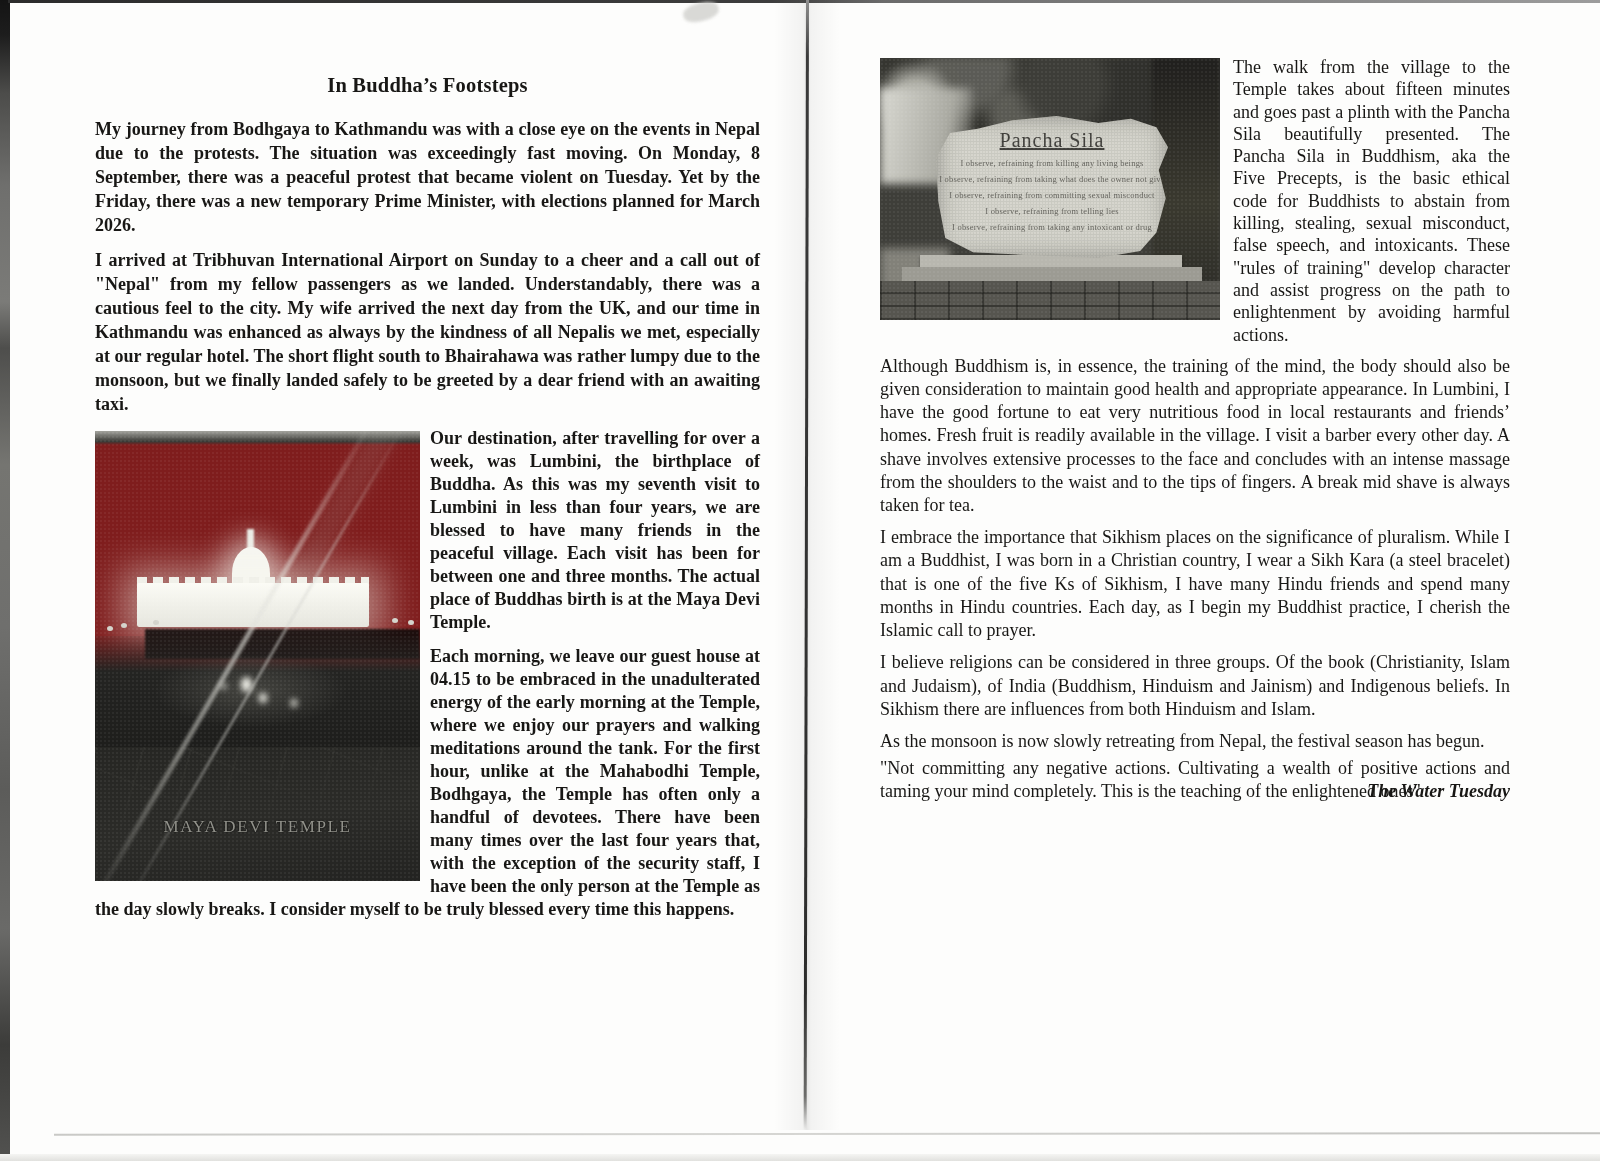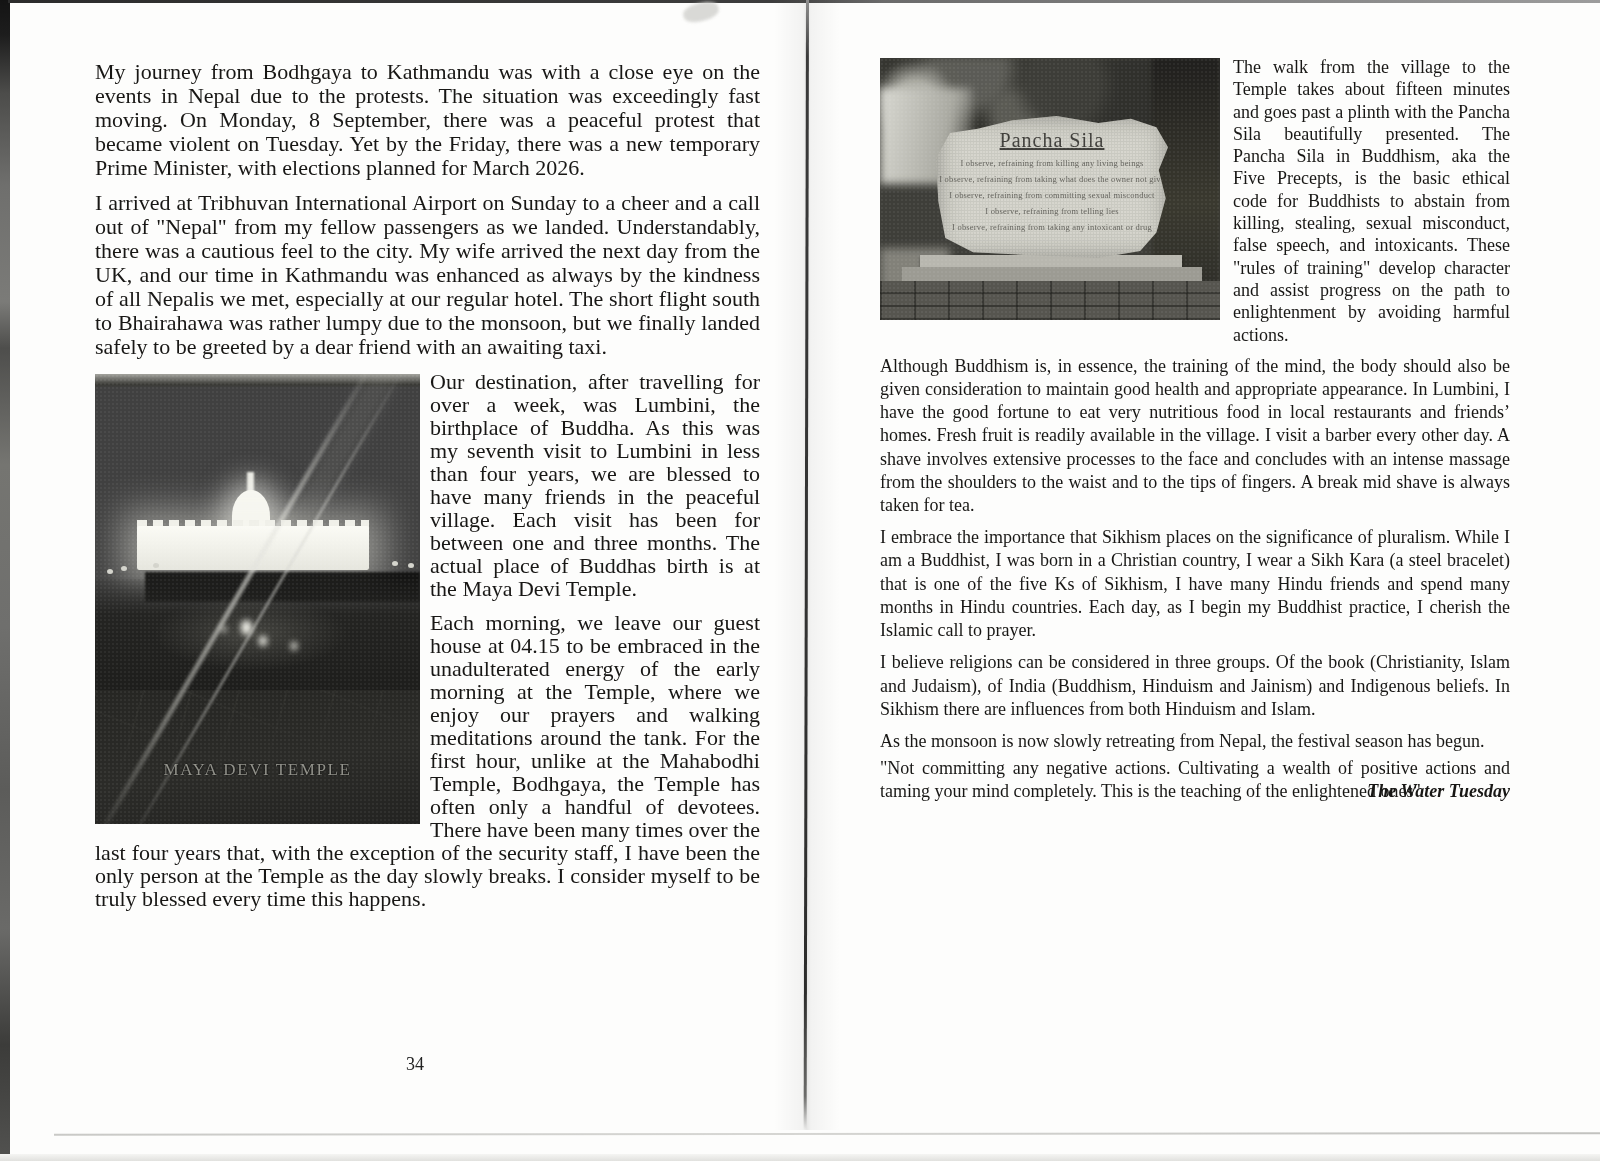--- a/index.html
+++ b/index.html
@@ -23,33 +23,33 @@
     background:linear-gradient(90deg,#c9c9c6,#d6d6d3 45%,#c2c2bf);transform:rotate(-.06deg);}
   .edge-bottom{position:absolute;left:0;bottom:0;width:100%;height:7px;
     background:linear-gradient(#f5f5f3,#e1e1de);}
 
   
   .page{position:absolute;}
   .page-left{left:95px;top:60px;width:665px;}
   .page-right{left:880px;top:56px;width:630px;}
   .page h1{font-size:20.5px;font-weight:bold;text-align:center;margin:14px 0 20px;letter-spacing:.2px;}
   .page p{margin:0 0 11px;text-align:justify;}
-  .page-left p{font-size:22px;line-height:24px;}
+  .page-left p{font-size:18px;line-height:24px;font-weight:bold;}
   .page-left p.tight{line-height:23px;}
   .page-right p{font-size:18px;line-height:23.2px;margin-bottom:9px;}
   .page-right p.tight2{line-height:22.3px;}
   .quote{position:relative;}
   .attribution{position:absolute;right:0;bottom:0;font-weight:bold;font-style:italic;}
   .pagenum{position:absolute;font-size:18px;color:#222;text-align:center;}
   .pagenum-left{left:95px;top:1054px;width:640px;}
   .pagenum-right{left:880px;top:1066px;width:600px;}
 
   
   .mp{float:left;width:325px;height:450px;margin:4px 10px 2px 0;position:relative;
-      background:#404040;overflow:hidden;}
+      background:#7f1d1d;overflow:hidden;}
   .grain{position:absolute;inset:0;background-image:radial-gradient(rgba(255,255,255,.055) 1px,transparent 1.3px);
       background-size:4px 4px;pointer-events:none;}
   .mp-topband{position:absolute;top:0;left:0;right:0;height:14px;
       background:linear-gradient(#a3a39d,#3a3a36 75%,rgba(30,30,28,0));}
   .mp-beam{position:absolute;left:-150px;top:210px;width:620px;height:28px;
       background:rgba(165,165,158,.14);transform:rotate(-60deg);filter:blur(7px);}
   .mp-streak{position:absolute;left:-145px;top:224px;width:570px;height:5px;
       background:linear-gradient(90deg,transparent,rgba(205,205,198,.5) 30%,rgba(228,228,222,.65) 60%,transparent);
       transform:rotate(-60deg);filter:blur(1.4px);}
   .mp-streak2{position:absolute;left:-118px;top:238px;width:570px;height:3px;
@@ -117,20 +117,21 @@
 
   <div class="edge-left"></div>
   <div class="edge-top"></div>
   <div class="smudge-top"></div>
   <div class="gutter-shade"></div>
   <div class="gutter-line"></div>
   <div class="rule-bottom"></div>
   <div class="edge-bottom"></div>
 
   <div class="page page-left">
+    <h1>In Buddha’s Footsteps</h1>
     <p>My journey from Bodhgaya to Kathmandu was with a close eye on the events in Nepal due to the protests. The situation was exceedingly fast moving. On Monday, 8 September, there was a peaceful protest that became violent on Tuesday. Yet by the Friday, there was a new temporary Prime Minister, with elections planned for March 2026.</p>
     <p>I arrived at Tribhuvan International Airport on Sunday to a cheer and a call out of "Nepal" from my fellow passengers as we landed. Understandably, there was a cautious feel to the city. My wife arrived the next day from the UK, and our time in Kathmandu was enhanced as always by the kindness of all Nepalis we met, especially at our regular hotel. The short flight south to Bhairahawa was rather lumpy due to the monsoon, but we finally landed safely to be greeted by a dear friend with an awaiting taxi.</p>
 
     <figure class="mp" style="margin-left:0">
       <div class="mp-topband"></div>
       <div class="mp-beam"></div>
       <div class="mp-spire"></div>
       <div class="mp-dome"></div>
       <div class="mp-cren"></div>
       <div class="mp-temple"></div>
@@ -182,14 +183,13 @@
     <p>Although Buddhism is, in essence, the training of the mind, the body should also be given consideration to maintain good health and appropriate appearance. In Lumbini, I have the good fortune to eat very nutritious food in local restaurants and friends’ homes. Fresh fruit is readily available in the village. I visit a barber every other day. A shave involves extensive processes to the face and concludes with an intense massage from the shoulders to the waist and to the tips of fingers. A break mid shave is always taken for tea.</p>
     <p>I embrace the importance that Sikhism places on the significance of pluralism. While I am a Buddhist, I was born in a Christian country, I wear a Sikh Kara (a steel bracelet) that is one of the five Ks of Sikhism, I have many Hindu friends and spend many months in Hindu countries. Each day, as I begin my Buddhist practice, I cherish the Islamic call to prayer.</p>
     <p>I believe religions can be considered in three groups. Of the book (Christianity, Islam and Judaism), of India (Buddhism, Hinduism and Jainism) and Indigenous beliefs. In Sikhism there are influences from both Hinduism and Islam.</p>
     <p style="margin-bottom:4px">As the monsoon is now slowly retreating from Nepal, the festival season has begun.</p>
     <p class="quote">
       <span>"Not committing any negative actions. Cultivating a wealth of positive actions and taming your mind completely. This is the teaching of the enlightened ones"</span>
       <span class="attribution">The Water Tuesday</span>
     </p>
   </div>
 
-  <div class="pagenum pagenum-left">34</div>
 </div>
 
 </body></html>

